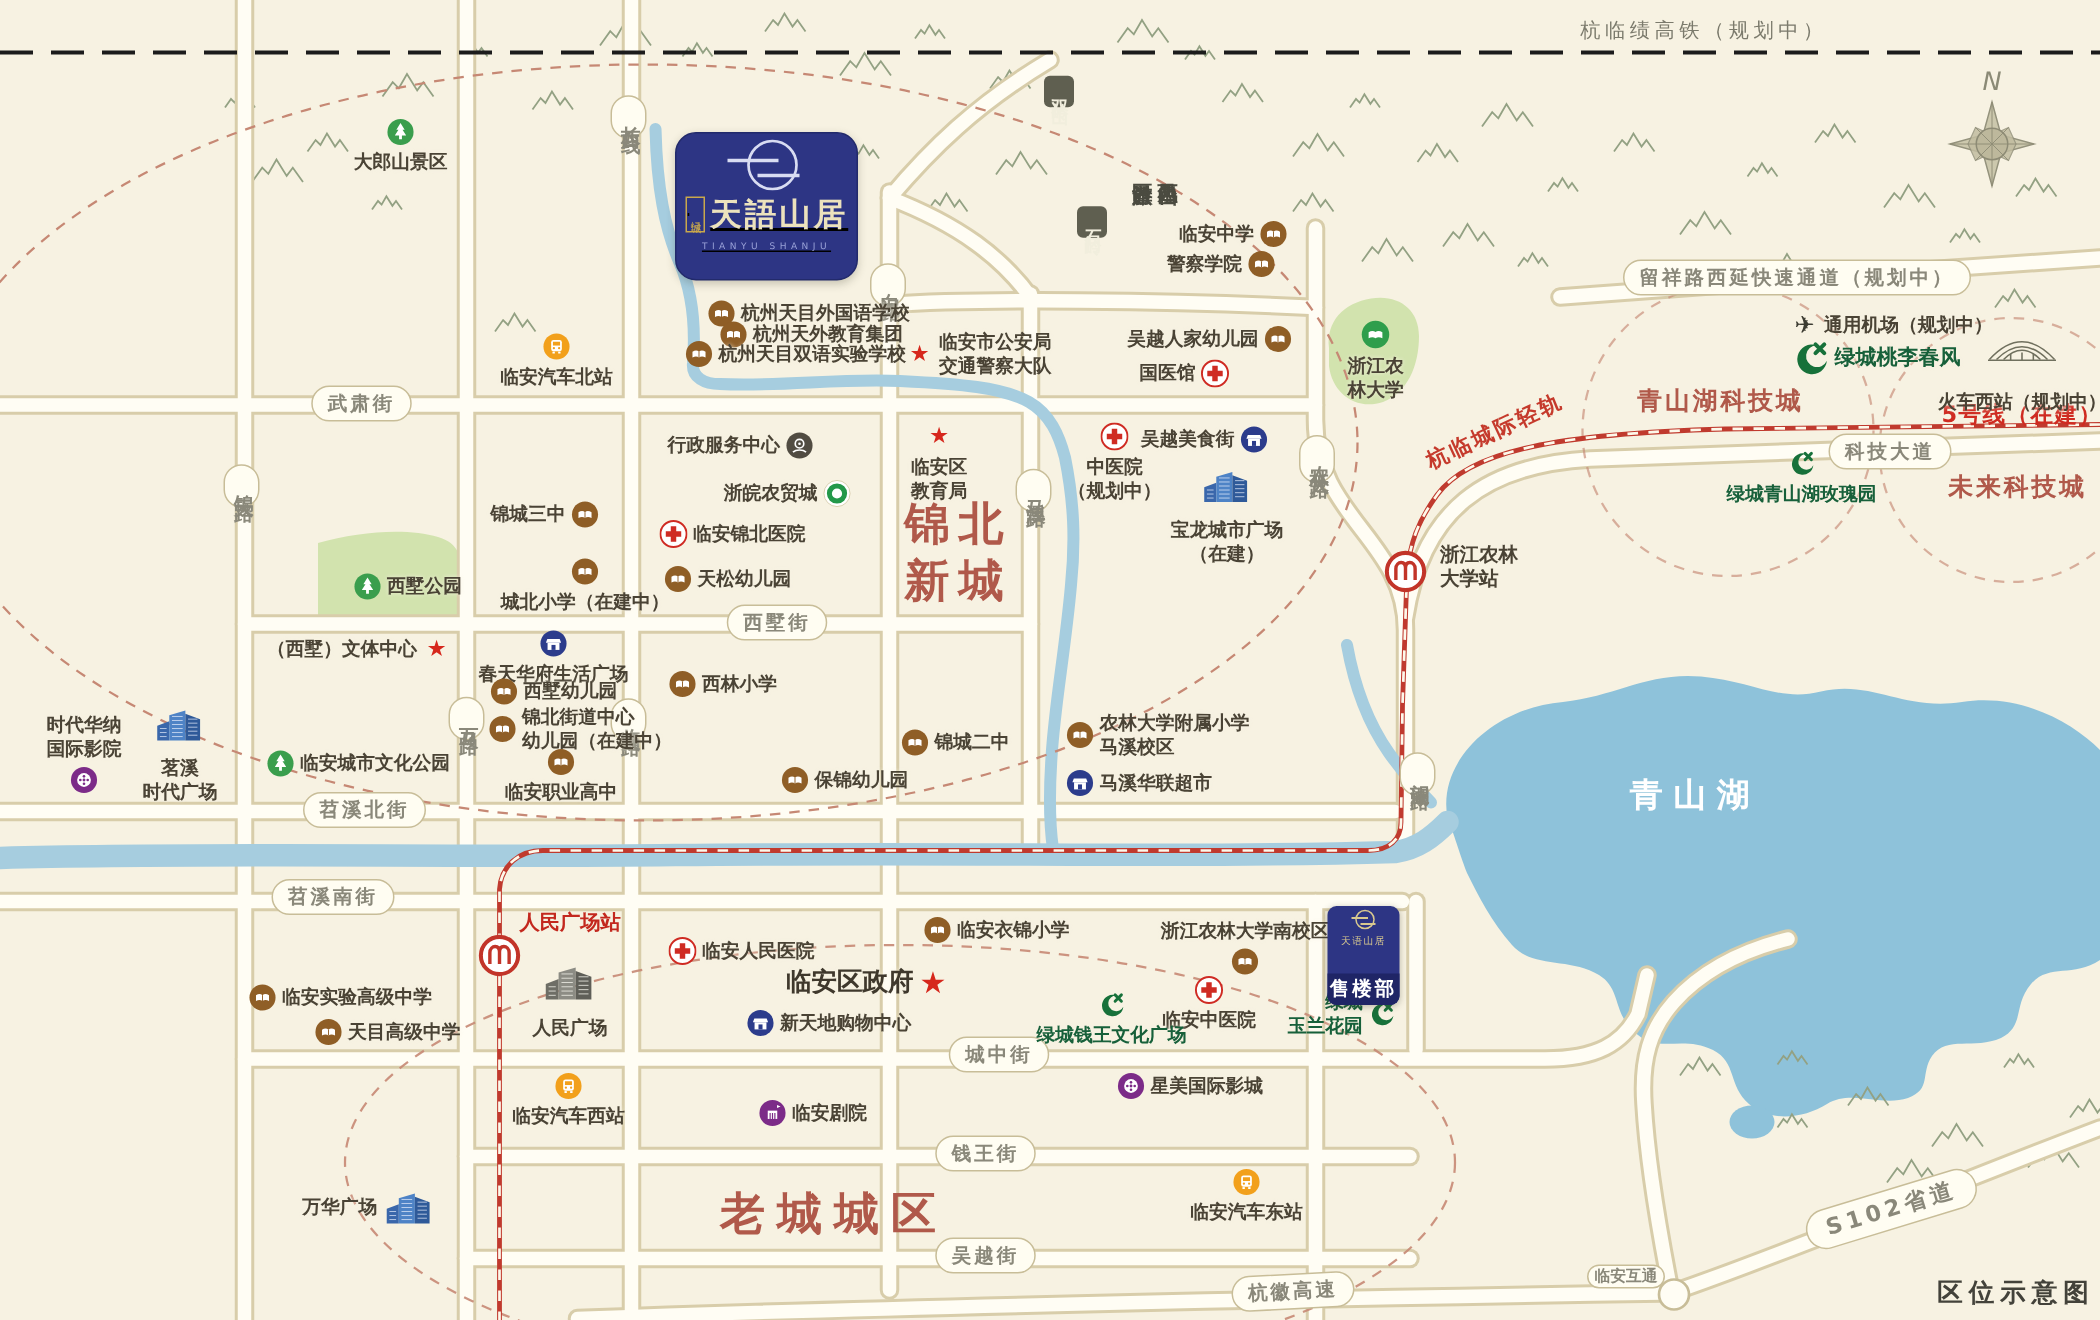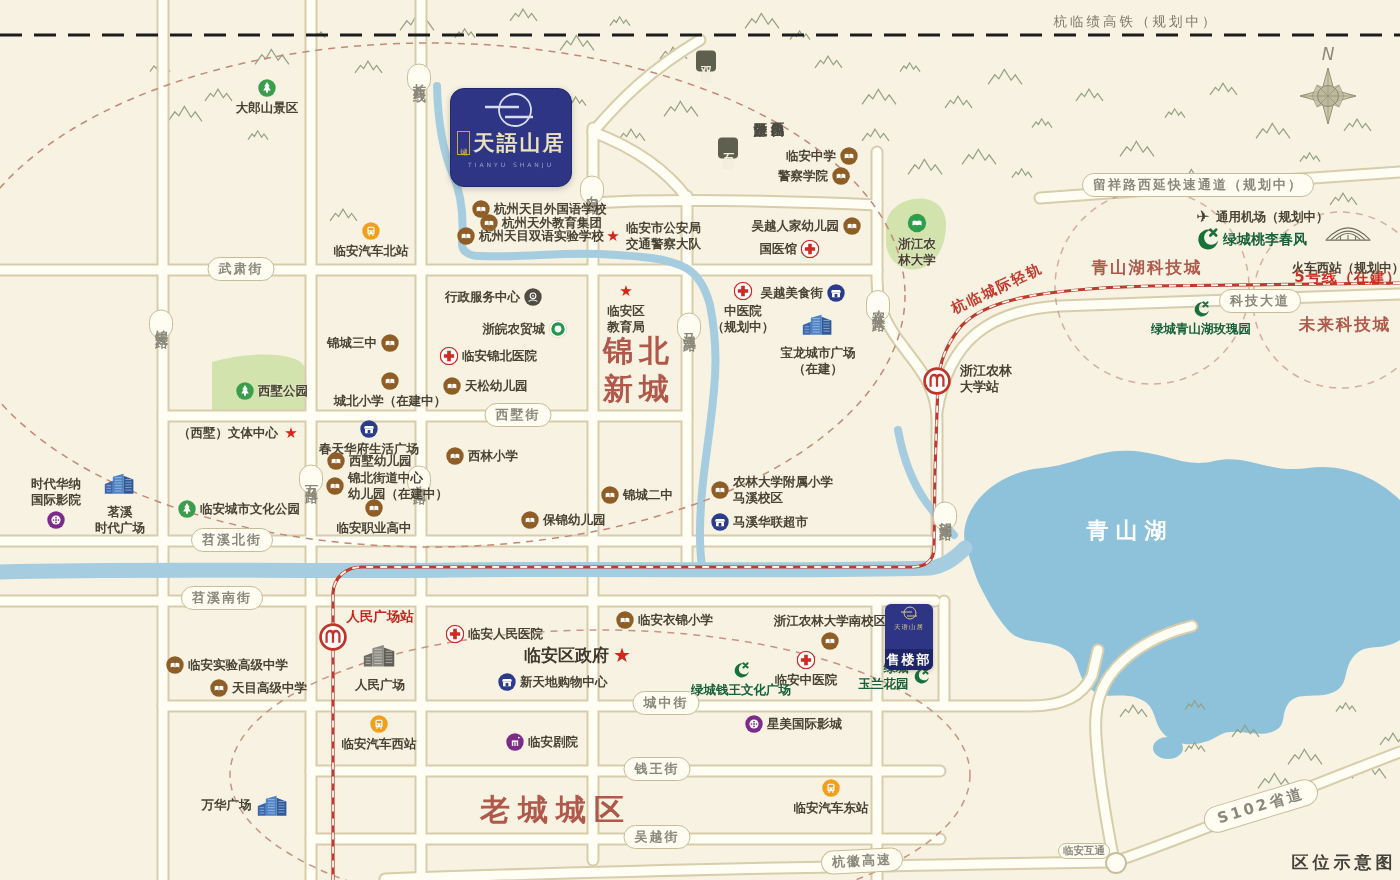--- a/index.html
+++ b/index.html
@@ -14,21 +14,21 @@
   .pill.mini{font-size:10.5px;padding:0 4px;letter-spacing:0;border-radius:8px;border-width:1px;}
   .mtag{position:absolute;background:#5f5f50;color:#f1eedd;writing-mode:vertical-rl;
         font-size:11.5px;font-weight:600;padding:6px 2.5px;border-radius:4px;letter-spacing:3px;z-index:6;}
   .flabel{position:absolute;white-space:pre;line-height:1.25;z-index:7;text-align:center;}
   .plabel{position:absolute;color:#4a4335;font-size:12.5px;font-weight:600;line-height:1.3;
           white-space:pre;z-index:8;text-shadow:0 0 3px rgba(247,242,226,.85);}
   .picon{position:absolute;z-index:8;display:block;}
   .char-icon{position:absolute;z-index:8;line-height:1;}
   .logo{position:absolute;left:450px;top:88px;width:120px;height:97px;background:#2d3584;
         border:1px solid #222a6b;border-radius:14px;z-index:9;display:flex;flex-direction:column;
-        align-items:center;box-shadow:0 2px 6px rgba(60,60,40,.25);}
+        align-items:center;box-shadow:0 2px 6px rgba(60,60,40,.25);text-decoration:underline;}
   .logo-row{display:flex;align-items:center;gap:4px;margin-top:-2px;}
   .logo-seal{width:11px;height:22px;border:1px solid #c9a84c;color:#c9a84c;font-size:7px;
              writing-mode:vertical-rl;text-align:center;line-height:10px;letter-spacing:1px;}
   .logo-name{font-family:"DejaVu Serif","Liberation Serif",serif;font-size:21px;color:#ece2bd;
              letter-spacing:2px;font-weight:700;}
   .logo-eng{font-size:6px;letter-spacing:3px;color:#9aa2d8;margin-top:4px;}
   .sales{position:absolute;left:885px;top:604px;width:48px;height:66px;background:#2d3584;
          border-radius:6px;z-index:9;display:flex;flex-direction:column;align-items:center;
          box-shadow:0 1px 4px rgba(60,60,40,.3);}
   .sales-name{font-size:6.5px;color:#d9c98f;margin-top:1px;letter-spacing:1px;}
@@ -288,21 +288,21 @@
     <svg width="20" height="18" viewBox="0 0 20 18">
       <circle cx="11" cy="9" r="6" fill="none" stroke="#d9c98f" stroke-width="1"></circle>
       <path d="M2,8 H13 M8,12 H18" stroke="#d9c98f" stroke-width="1.2"></path>
     </svg>
     <div class="sales-name">天语山居</div>
     <div class="sales-band">售楼部</div>
   </div>
 
 <div class="pill" style="left: 241px; top: 269px; transform: translate(-50%, -50%);">武肃街</div>
     <div class="pill" style="left: 518px; top: 415px; transform: translate(-50%, -50%);">西墅街</div>
-    <div class="pill" style="left: 232px; top: 540px; transform: translate(-50%, -50%);">苕溪北街</div>
+    <div class="pill" style="left: 243px; top: 540px; transform: translate(-50%, -50%);">苕溪北街</div>
     <div class="pill" style="left: 222px; top: 598px; transform: translate(-50%, -50%);">苕溪南街</div>
     <div class="pill" style="left: 666px; top: 703px; transform: translate(-50%, -50%);">城中街</div>
     <div class="pill" style="left: 657px; top: 769px; transform: translate(-50%, -50%);">钱王街</div>
     <div class="pill" style="left: 657px; top: 837px; transform: translate(-50%, -50%);">吴越街</div>
     <div class="pill" style="left: 862px; top: 861px; transform: translate(-50%, -50%) rotate(-3deg);">杭徽高速</div>
     <div class="pill big" style="left: 1261px; top: 806px; transform: translate(-50%, -50%) rotate(-17deg);">S102省道</div>
     <div class="pill" style="left: 1260px; top: 301px; transform: translate(-50%, -50%);">科技大道</div>
     <div class="pill" style="left: 1198px; top: 185px; transform: translate(-50%, -50%);">留祥路西延快速通道（规划中）</div>
     <div class="pill mini" style="left: 1084px; top: 851px; transform: translate(-50%, -50%);">临安互通</div>
     <div class="pill v" style="left: 161px; top: 324px; transform: translate(-50%, -50%);">锦天路</div>

